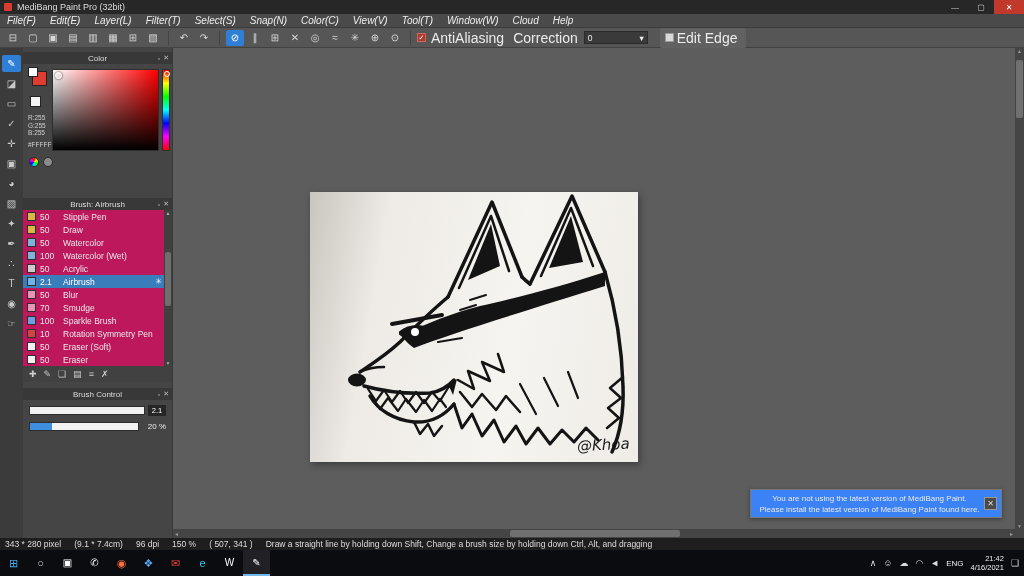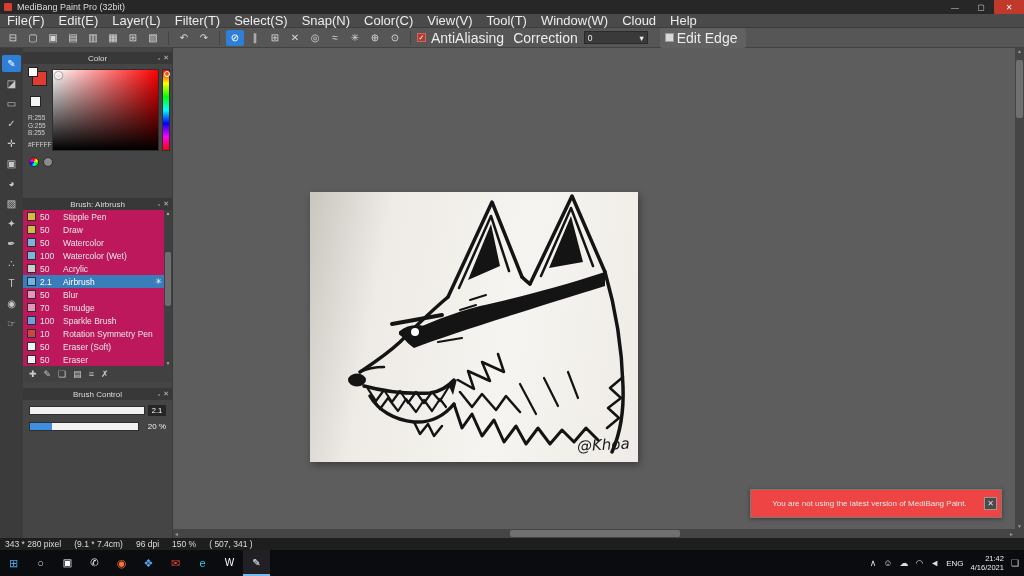--- a/index.html
+++ b/index.html
@@ -10,21 +10,21 @@
   
   .titlebar { height:14px; background:#272727; display:flex; align-items:center; flex:0 0 auto; }
   .appicon { width:8px; height:8px; background:#d93b2f; border-radius:1px; margin:0 5px 0 4px; }
   .title { font-size:9px; color:#dcdcdc; }
   .wincontrols { margin-left:auto; display:flex; height:14px; }
   .winbtn { width:26px; height:14px; display:flex; align-items:center; justify-content:center; font-size:8px; color:#cfcfcf; }
   .winbtn.close { width:30px; background:#c0392b; color:#fff; }
 
   
   .menubar { height:14px; background:#4a4a4a; display:flex; align-items:center; flex:0 0 auto; border-bottom:1px solid #3c3c3c; }
-  .mitem { padding:0 7px; font-size:13px; color:#ececec; line-height:14px; cursor:default; }
+  .mitem { padding:0 7px; font-size:10px; color:#ececec; line-height:14px; cursor:default;font-style:italic; }
 
   
   .toolbar { height:20px; background:#565656; display:flex; align-items:center; padding-left:4px; gap:2px; flex:0 0 auto; border-bottom:1px solid #424242; }
   .tbtn { width:18px; height:16px; display:flex; align-items:center; justify-content:center; font-size:10px; color:#d8d8d8; border-radius:2px; }
   .tbtn.sel { background:#2f7fd6; color:#fff; }
   .tsep { width:1px; height:14px; background:#444; margin:0 4px; }
   .tb-group { display:flex; gap:2px; }
   .cb { width:9px; height:9px; border:1px solid #999; display:inline-flex; align-items:center; justify-content:center; font-size:7px; color:#fff; background:#3a3a3a; }
   .cb.checked { background:#b03a2e; border-color:#c86a5e; }
   .cb.light { background:#d9d9d9; }
@@ -91,21 +91,21 @@
   .canvas svg { position:absolute; left:0; top:0; }
   .signature { position:absolute; right:8px; bottom:8px; font-style:italic; font-size:15px; color:#1c1c1c; transform:rotate(-3deg); font-family:"DejaVu Sans", sans-serif; }
 
   .vscroll { position:absolute; right:0; top:0; bottom:9px; width:9px; background:#454545; display:flex; flex-direction:column; align-items:center; justify-content:space-between; font-size:5px; color:#9a9a9a; }
   .vthumb { position:absolute; left:1px; top:12px; width:7px; height:58px; background:#707070; border-radius:2px; }
   .hscroll { position:absolute; left:0; right:9px; bottom:0; height:9px; background:#454545; display:flex; align-items:center; justify-content:space-between; font-size:5px; color:#9a9a9a; padding:0 1px; }
   .hthumb { position:absolute; left:337px; top:1px; width:170px; height:7px; background:#707070; border-radius:2px; }
   .corner { position:absolute; right:0; bottom:0; width:9px; height:9px; background:#454545; }
 
   
-  .notif { position:absolute; right:22px; bottom:20px; width:252px; height:29px; background:#ef4444; border:1px solid #7a7a7a; box-shadow:0 1px 4px rgba(0,0,0,.4); display:flex; align-items:center; padding:0 4px; }
+  .notif { position:absolute; right:22px; bottom:20px; width:252px; height:29px; background:#3b82f6; border:1px solid #7a7a7a; box-shadow:0 1px 4px rgba(0,0,0,.4); display:flex; align-items:center; padding:0 4px; }
   .notif .ntext { flex:1; font-size:8px; line-height:11px; color:#e8e8e8; text-align:center; }
   .notif .nclose { width:13px; height:13px; border:1px solid #999; background:#4a4a4a; color:#ddd; font-size:8px; display:flex; align-items:center; justify-content:center; flex:0 0 auto; }
 
   
   .statusbar { height:12px; background:#1e1e1e; display:flex; align-items:center; gap:13px; padding-left:5px; font-size:8.5px; color:#dddddd; white-space:nowrap; flex:0 0 auto; }
 
   
   .taskbar { height:26px; background:#0b0c10; display:flex; align-items:center; flex:0 0 auto; }
   .tbapp { width:27px; height:26px; display:flex; align-items:center; justify-content:center; position:relative; }
   .tbapp .g { font-size:11px; line-height:1; }
@@ -426,20 +426,21 @@
             <path d="M160,108 L176,103" stroke-width="2"></path>
             <path d="M150,118 L166,113" stroke-width="2"></path>
           </g>
         </svg>
         <div class="signature">@Khoa</div>
       </div>
 
       <div class="notif">
         <div class="ntext">
           <div>You are not using the latest version of MediBang Paint.</div>
+          <div>Please install the latest version of MediBang Paint found here.</div>
         </div>
         <span class="nclose">✕</span>
       </div>
 
       <div class="vscroll">
         <span>▲</span>
         <span class="vthumb"></span>
         <span>▼</span>
       </div>
       <div class="hscroll">
@@ -450,20 +451,21 @@
       <div class="corner"></div>
     </div>
   </div>
 
   <div class="statusbar">
     <span>343 * 280 pixel</span>
     <span>(9.1 * 7.4cm)</span>
     <span>96 dpi</span>
     <span>150 %</span>
     <span>( 507, 341 )</span>
+    <span>Draw a straight line by holding down Shift, Change a brush size by holding down Ctrl, Alt, and dragging</span>
   </div>
 
   <div class="taskbar">
     <div style="display:flex">
 
         <div class="tbapp">
           <span class="g" style="color: rgb(69, 167, 232);">⊞</span>
         </div>
 
         <div class="tbapp">

